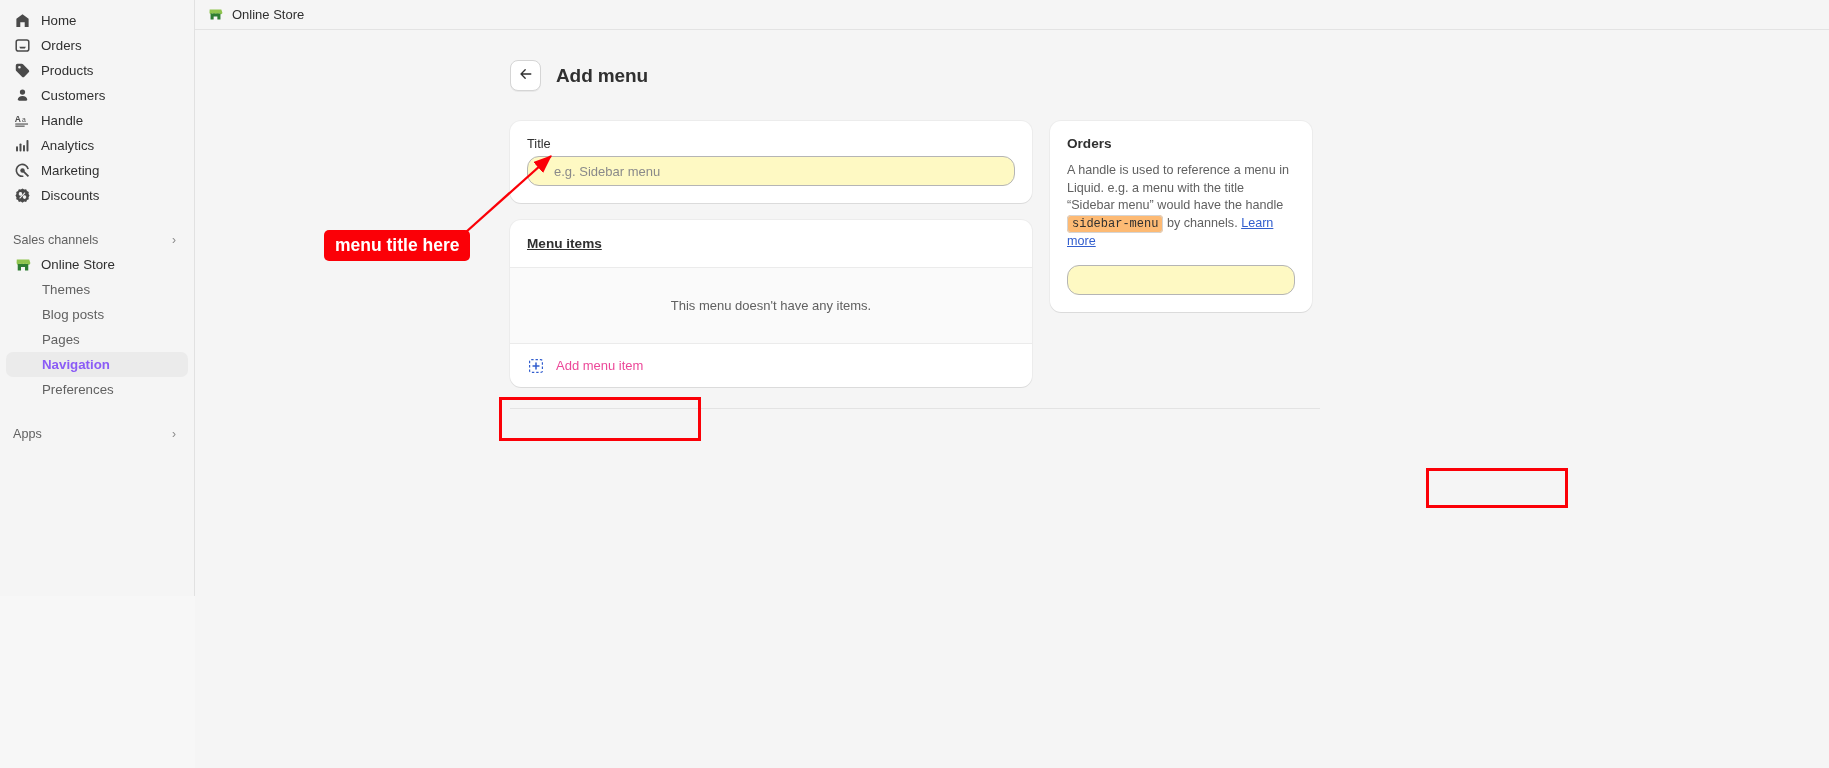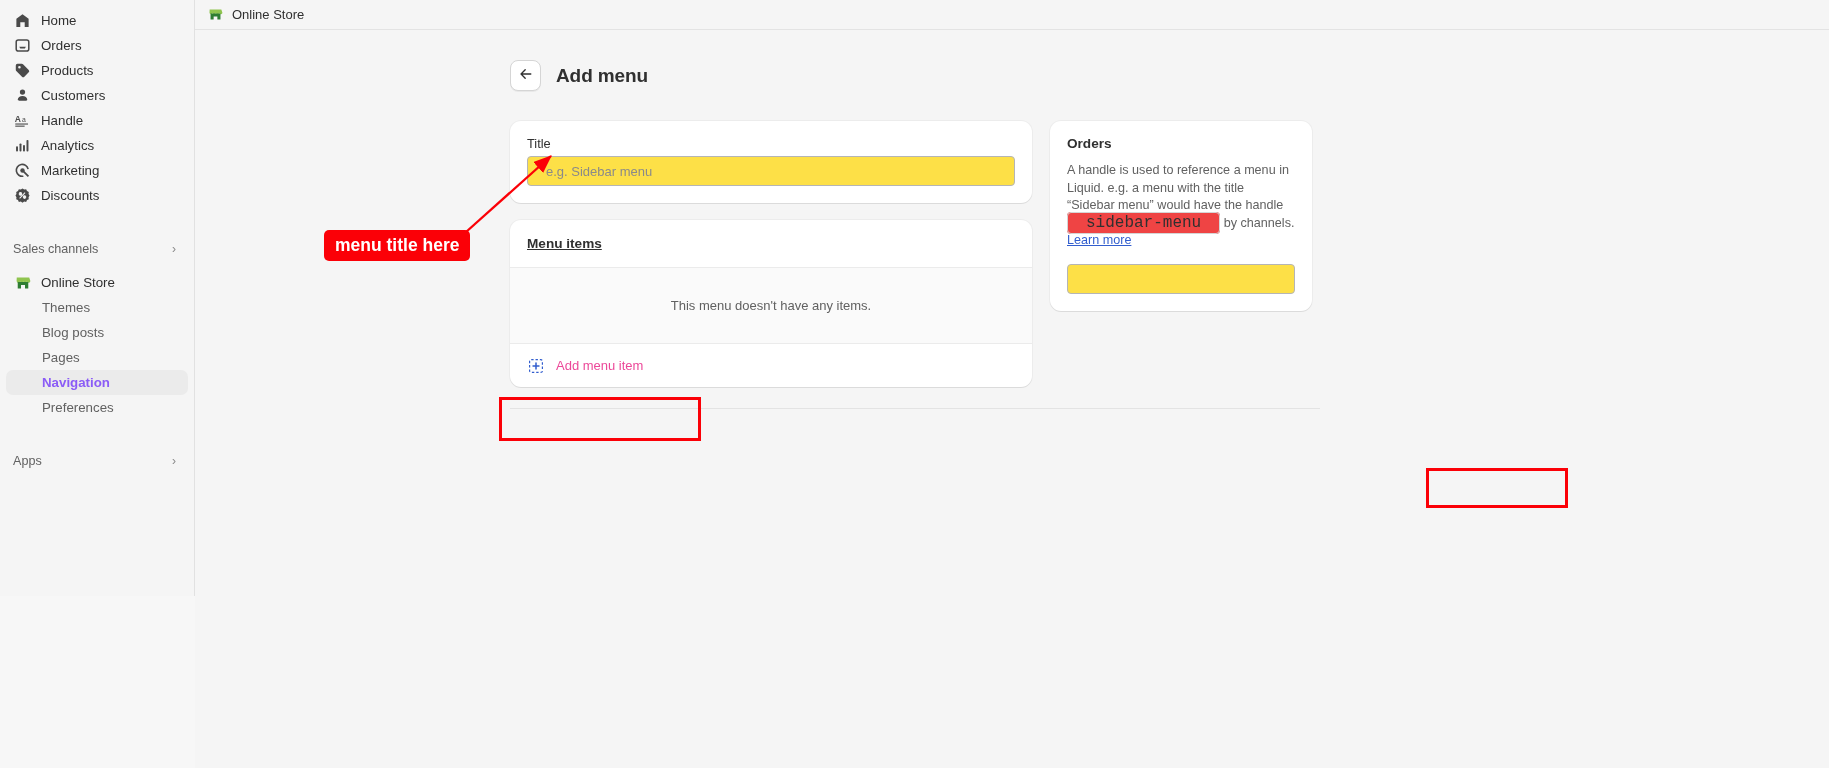--- a/index.html
+++ b/index.html
@@ -48,21 +48,21 @@
   }
   .nav-item .ico svg { display:block; }
   .nav-label { white-space: nowrap; }
 
   .nav-group-head {
     display: flex;
     align-items: center;
     justify-content: space-between;
     height: 24px;
     padding: 0 12px 0 7px;
-    margin: 9px 6px;
+    margin: 0 6px;
     color: #616161;
     font-size: 12.6px;
     cursor: pointer;
     border-radius: 7px;
   }
   .chev { color: #8a8a8a; font-size: 12px; line-height: 1; }
 
   .subnav-item {
     display: flex;
     align-items: center;
@@ -162,23 +162,23 @@
   .field-label {
     font-size: 12.8px;
     color: #303030;
     margin-bottom: 5px;
     display: block;
   }
   .text-input {
     width: 100%;
     height: 30px;
     border: 1px solid #b5b5b5;
-    border-radius: 4px;
-    background: #fde047;
-    padding: 0 18px;
+    border-radius: 12px;
+    background: #fef9c3;
+    padding: 0 26px;
     font-size: 13px;
     color: #303030;
     font-family: "Liberation Sans", sans-serif;
     outline: none;
   }
   .text-input::placeholder { color: #8a8a8a; }
 
   .card-head {
     padding: 16px 17px 16px 17px;
     border-bottom: 1px solid #ebebeb;
@@ -222,25 +222,25 @@
     margin: 0 0 11px 0;
   }
   .side-desc {
     font-size: 12.6px;
     line-height: 17.5px;
     color: #616161;
     margin: 0 0 14px 0;
   }
   .code-chip {
     font-family: "Liberation Mono", monospace;
-    font-size: 16px;
-    background: #ef4444;
+    font-size: 12px;
+    background: #fdba74;
     border: 1px solid #d5d5d5;
     border-radius: 4px;
-    padding: 1px 18px;
+    padding: 1px 4px;
     color: #303030;
   }
   .learn-link { color: #325ece; text-decoration: underline; }
 
   .footer-wrap {
     width: 810px;
     margin: 4px 0 0 315px;
   }
   .footer-divider {
     border-top: 1px solid #e3e3e3;

